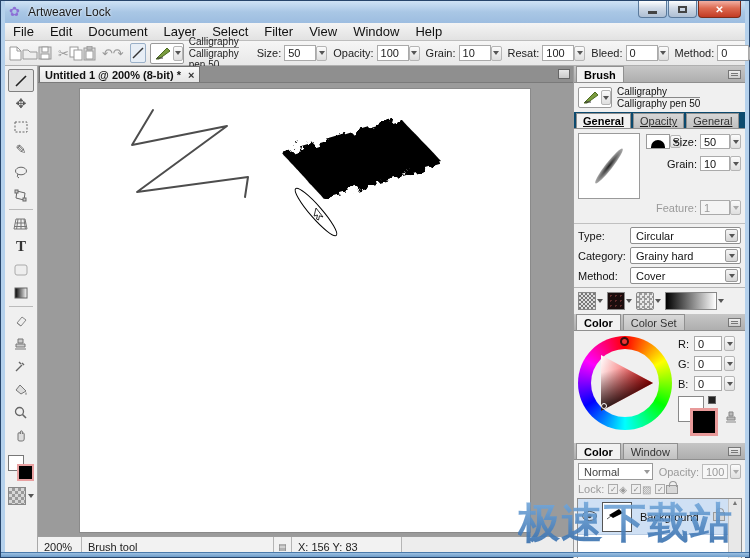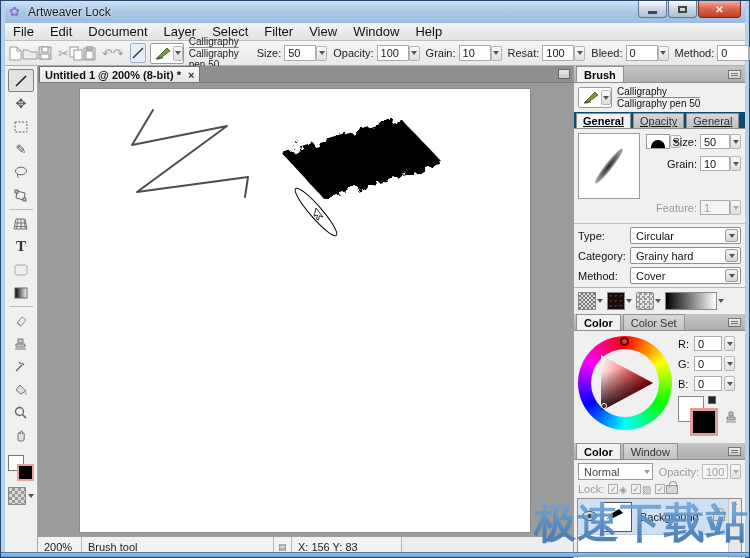--- a/index.html
+++ b/index.html
@@ -157,21 +157,21 @@
   .layer-row { height:36px; background:#cfe0f4; border-bottom:1px solid #b8cce4; display:flex; align-items:center; padding:0 4px; }
   .eye { width:16px; margin-right:4px; }
   .thumb { width:30px; height:30px; background:#fff; border:1px solid #555; margin-right:8px; }
   .lname { flex:1; font-size:11px; color:#111; }
   .l-lock { width:12px; height:9px; border:1px solid #9a9a9a; background:#d8d8d8; position:relative; margin-right:12px; }
   .l-lock::before { content:""; position:absolute; left:2px; top:-5px; width:6px; height:5px;
                     border:1.5px solid #9a9a9a; border-bottom:none; border-radius:4px 4px 0 0; }
   .vscroll { position:absolute; right:0; top:0; bottom:0; width:13px; background:#e8e8e8; border-left:1px solid #c5c5c5;
              display:flex; flex-direction:column; justify-content:space-between; align-items:center; font-size:7px; color:#777; }
   
-  .watermark { position:absolute; right:0; bottom:6px; font-size:42px; font-weight:bold;
+  .watermark { position:absolute; right:16px; bottom:6px; font-size:42px; font-weight:bold;
                color:#4787c9; opacity:.9; letter-spacing:1px; z-index:50;
                background:linear-gradient(#7db1e2,#2e66a6); -webkit-background-clip:text; background-clip:text;
                -webkit-text-fill-color:transparent; }
   .bottom-frame { position:absolute; left:0; right:0; bottom:0; height:5px; background:linear-gradient(#9cc0e2,#6d9cc9); border-top:1px solid #4a7aab; }
 </style>
 </head>
 <body>
 
 <div class="window">
 

